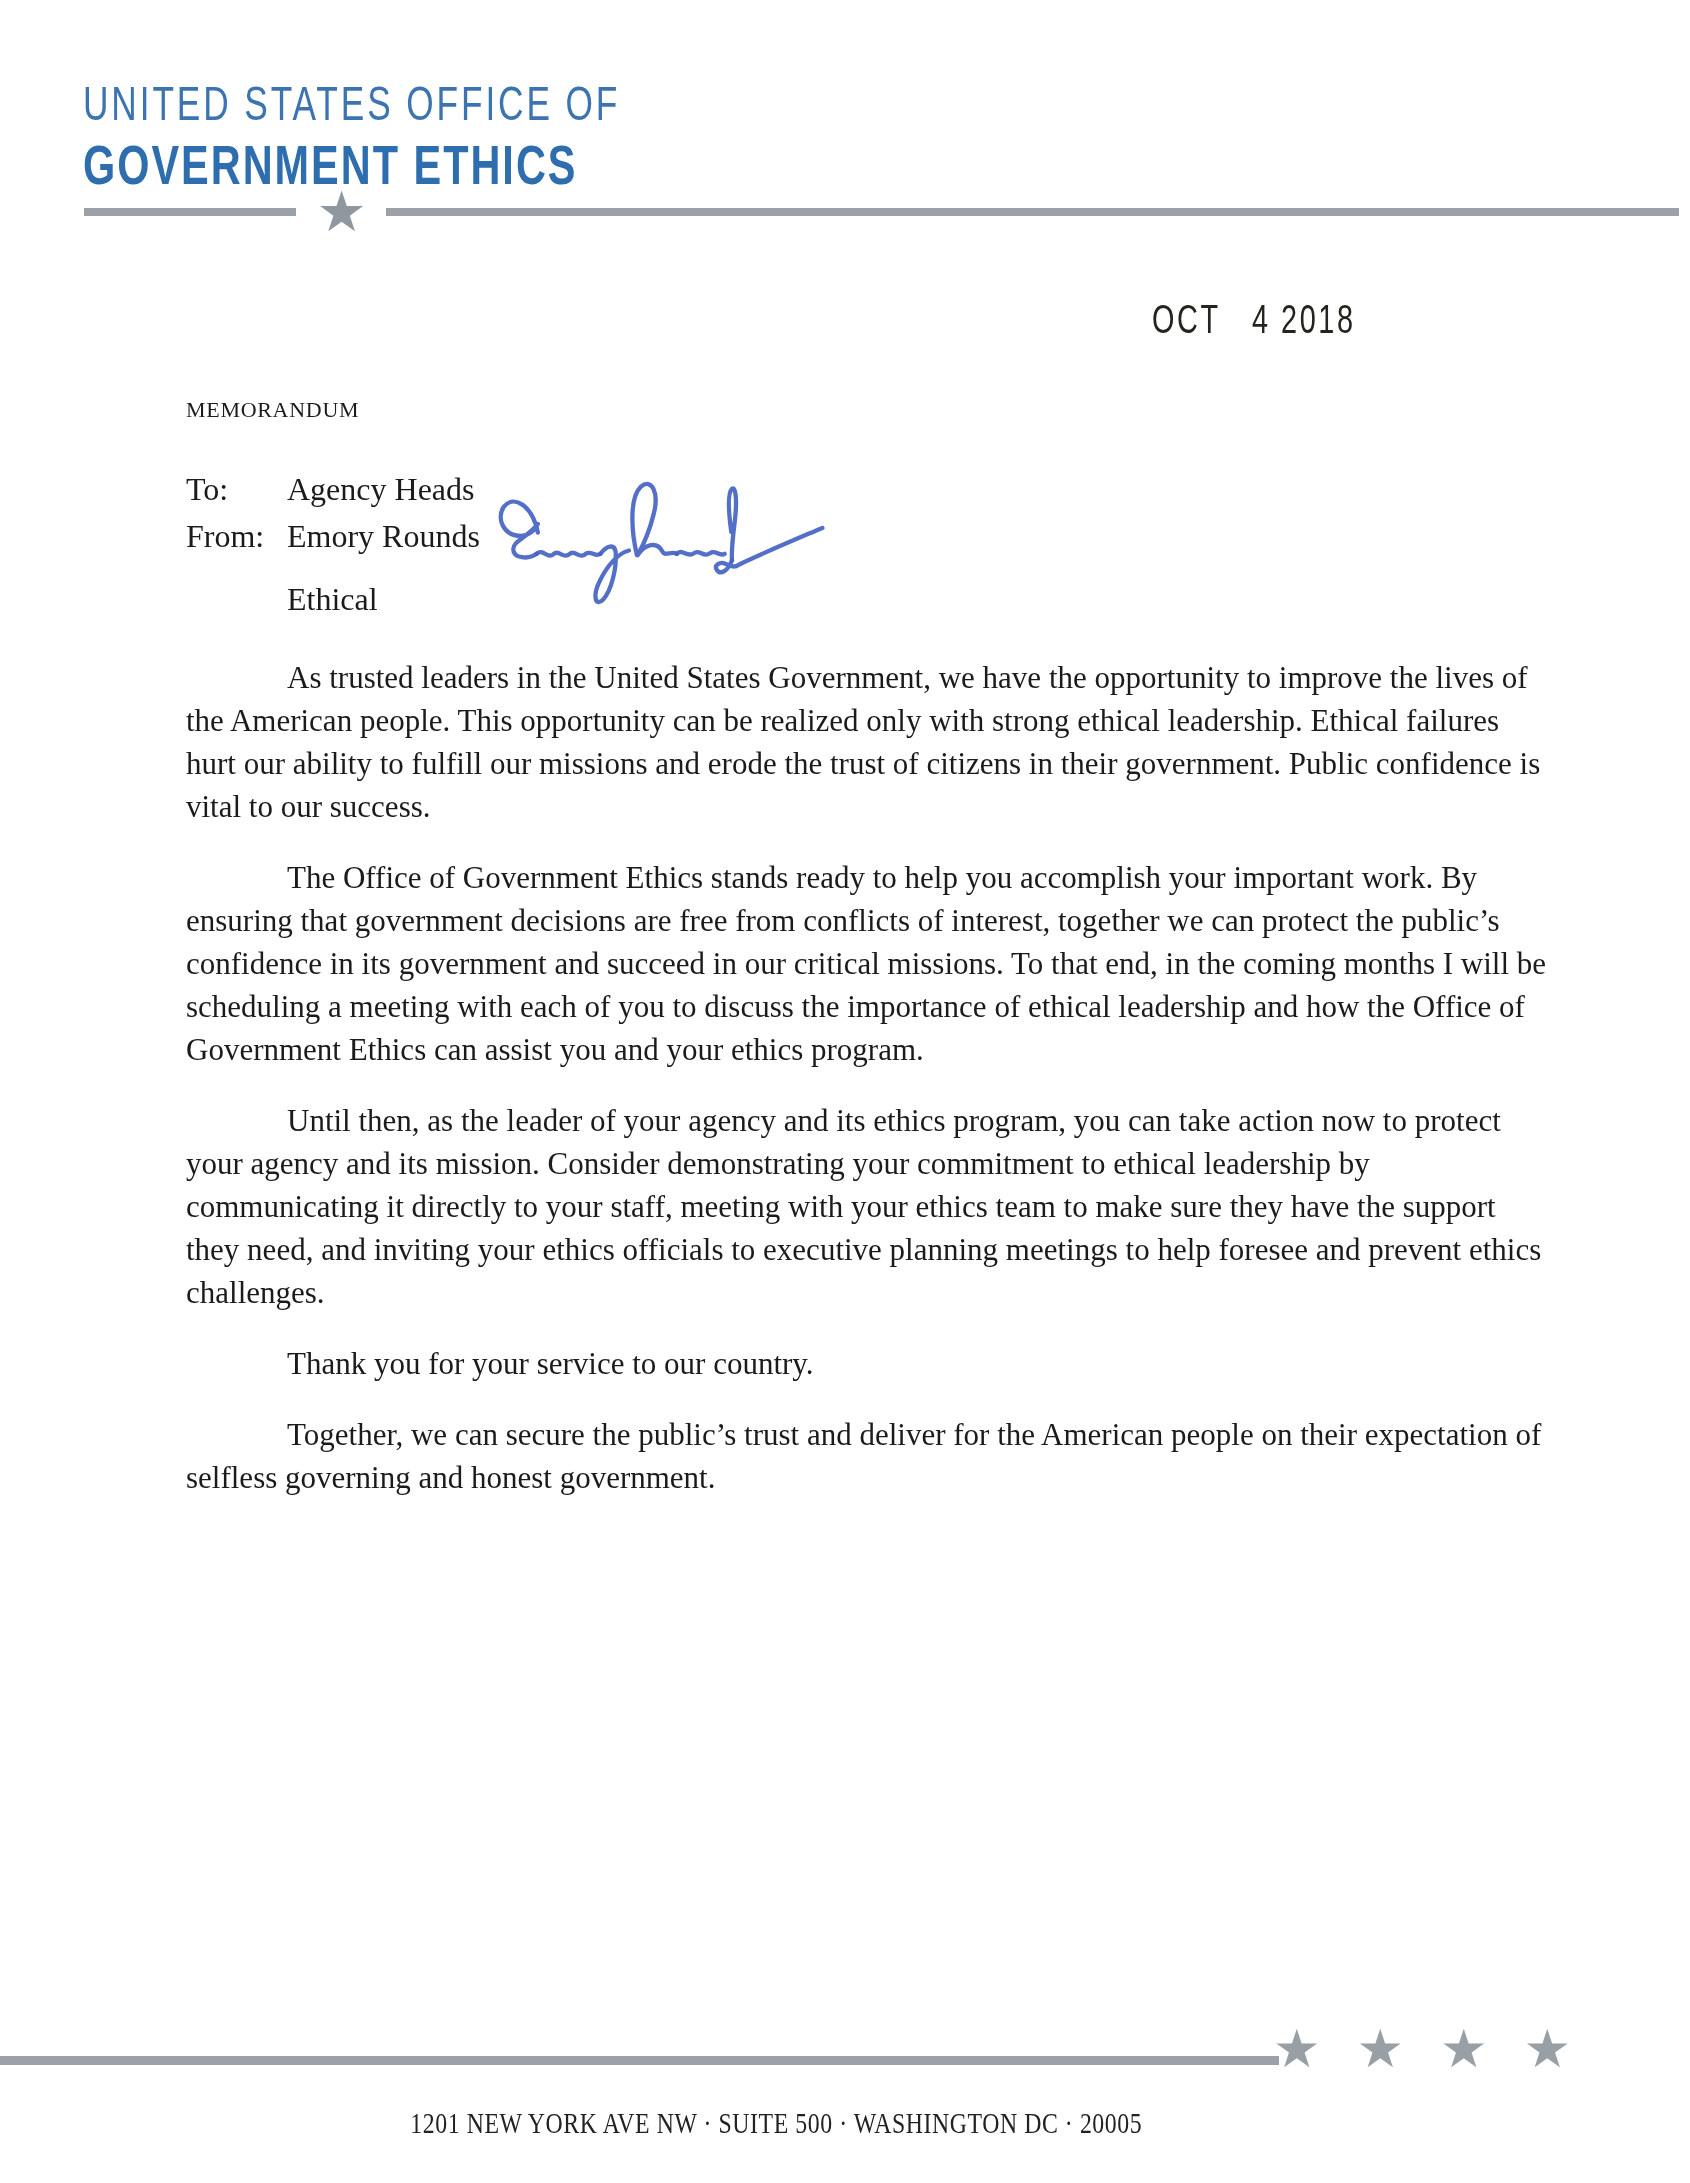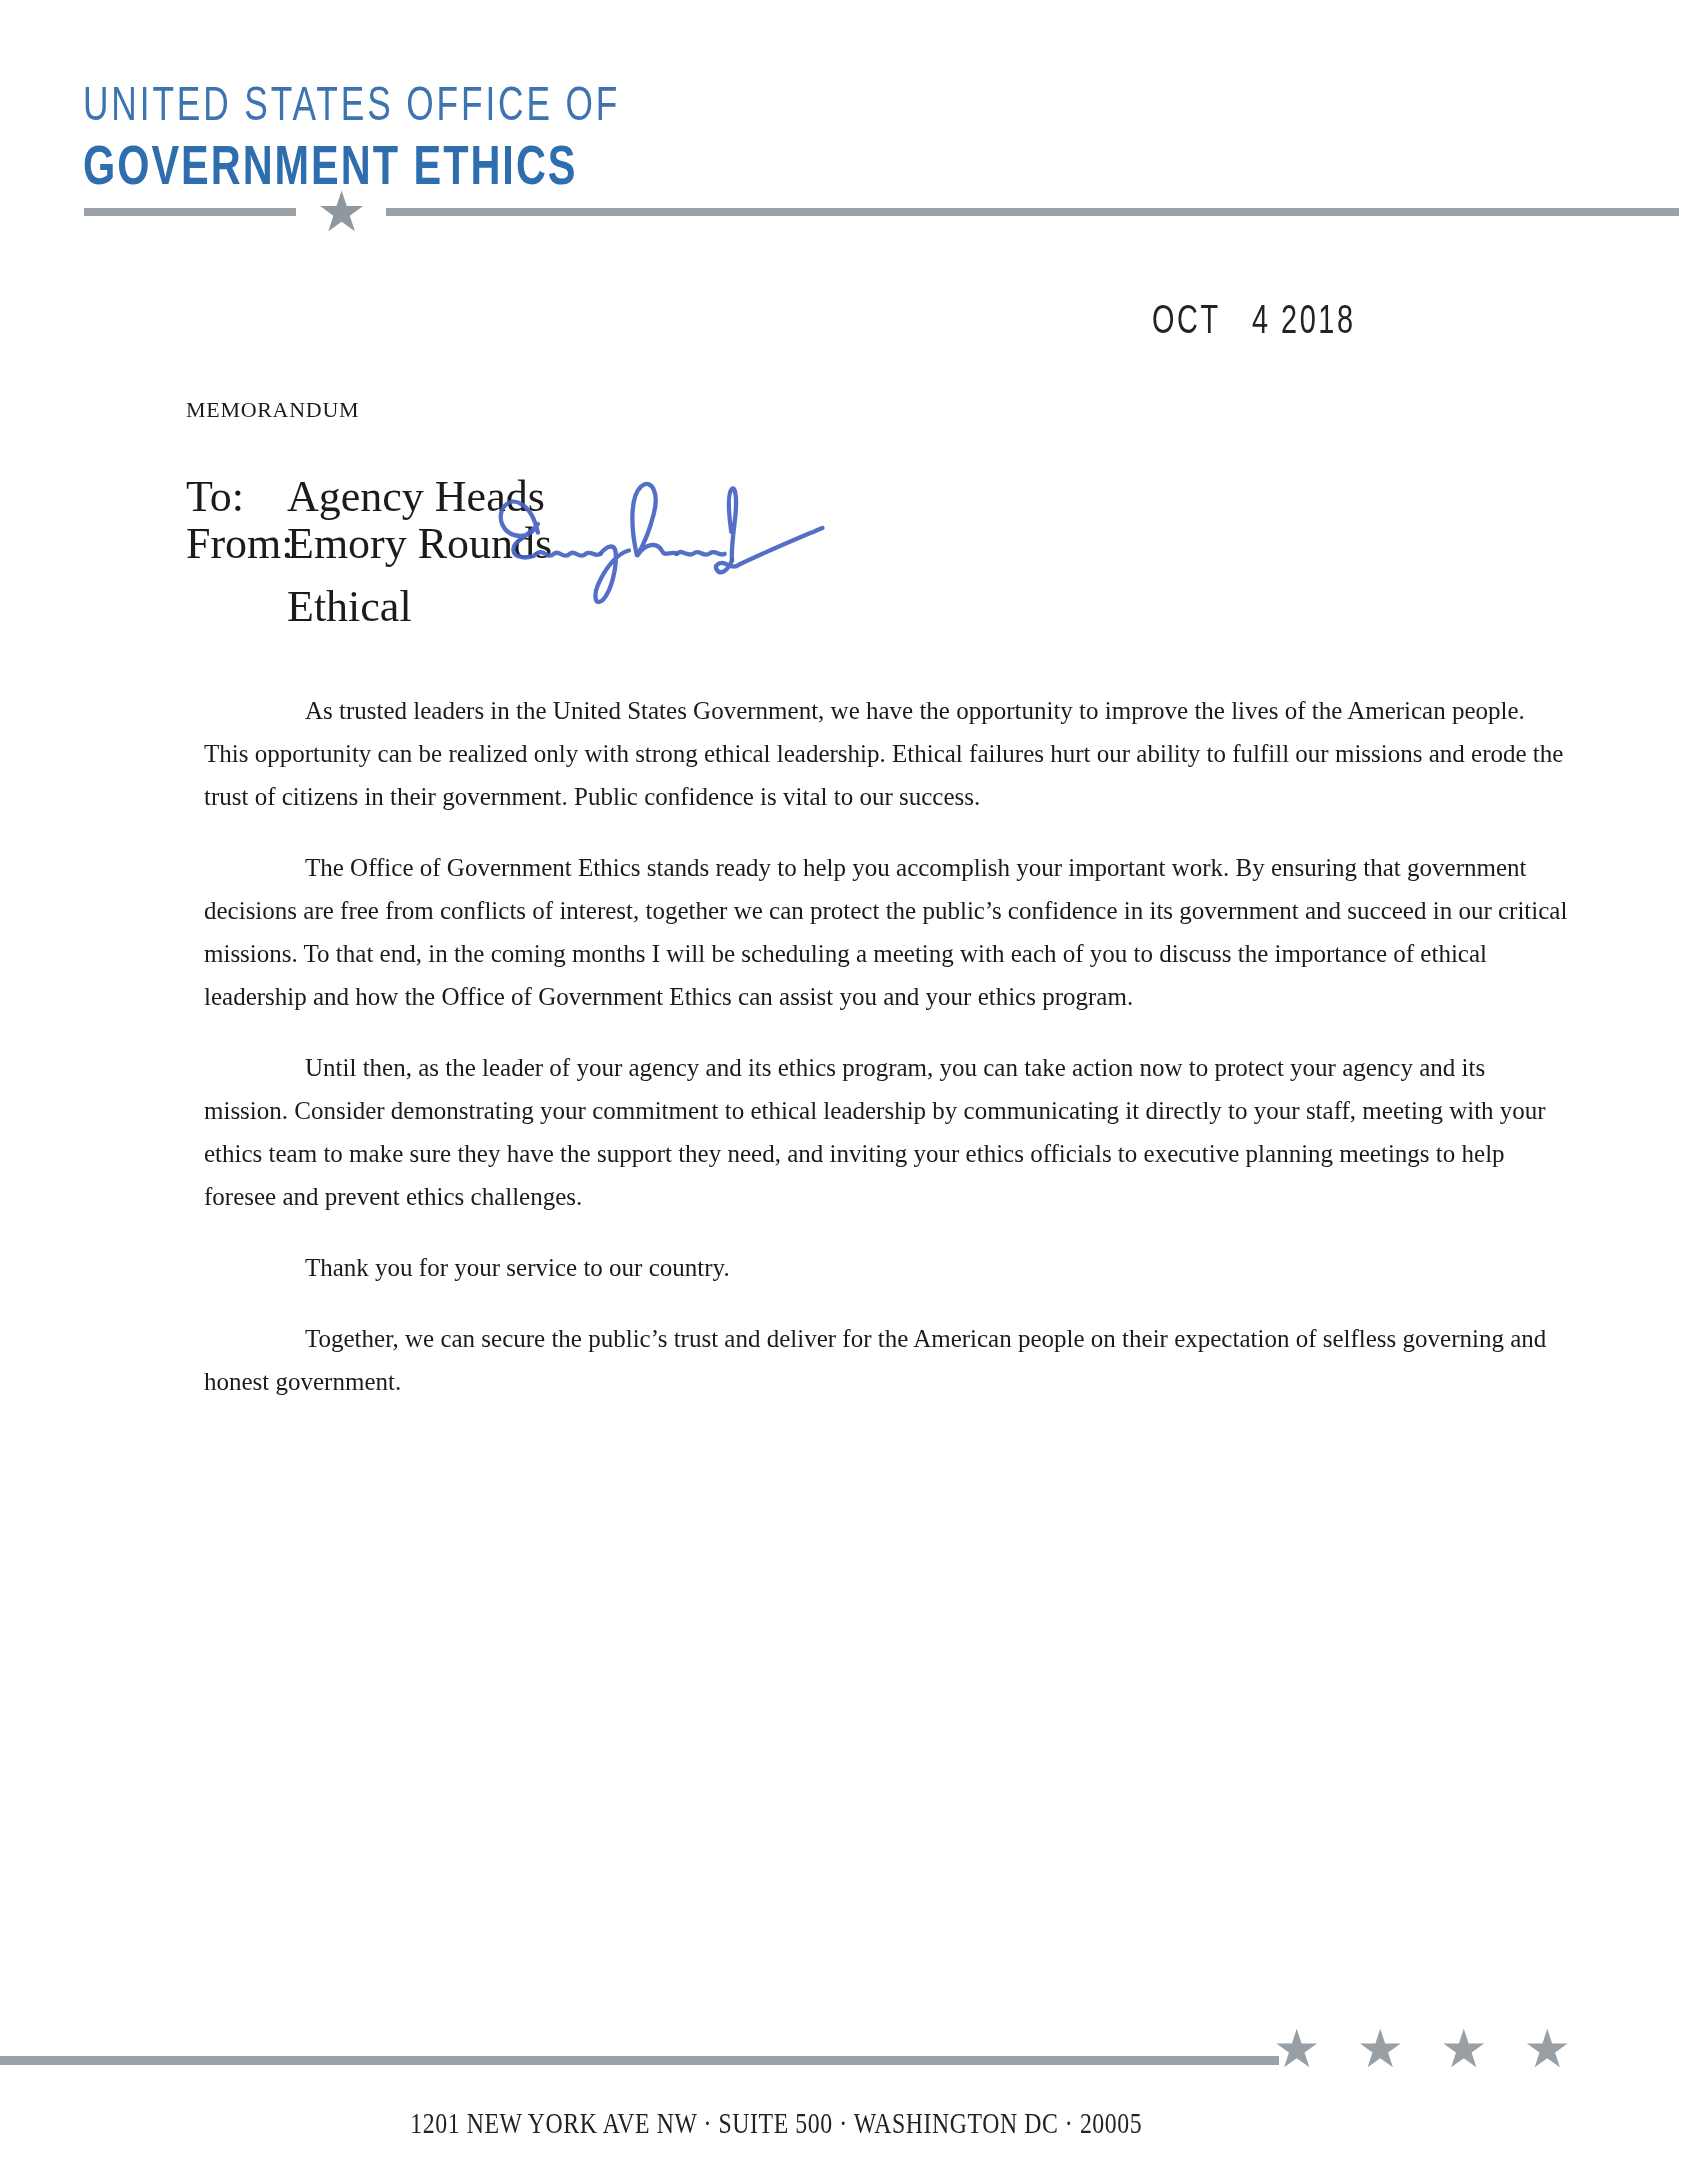--- a/index.html
+++ b/index.html
@@ -80,45 +80,44 @@
 
   
   .memo-title {
     position: absolute;
     left: 186px; top: 397px;
     font-size: 22px;
     font-weight: 400;
     letter-spacing: 0.7px;
     margin: 0;
   }
-  .memo-row { position: absolute; left: 186px; font-size: 44px; white-space: nowrap; }
+  .memo-row { position: absolute; left: 186px; font-size: 32px; white-space: nowrap; }
   .memo-row .label { display: inline-block; width: 101px; }
   .row-to { top: 471px; }
   .row-from { top: 518px; }
   .row-director { top: 581px; padding-left: 101px; }
 
   
   .signature { position: absolute; left: 494px; top: 466px; }
   .signature path {
     fill: none;
     stroke: #4563c2;
     stroke-width: 6.5;
     stroke-linecap: round;
     stroke-linejoin: round;
     opacity: 0.92;
   }
 
   
   .body-text {
     position: absolute;
-    left: 186px; top: 689px;
+    left: 186px; top: 656px;
     width: 1368px;
-    font-size: 25px;
+    font-size: 31px;
     line-height: 43px;
-    margin-left: 18px;
   }
   .body-text p { margin: 0 0 28px 0; text-indent: 101px; }
 
   
   .footer-line {
     position: absolute;
     left: 0; top: 2056px;
     width: 1279px; height: 8.7px;
     background: #9ba1a7;
   }

